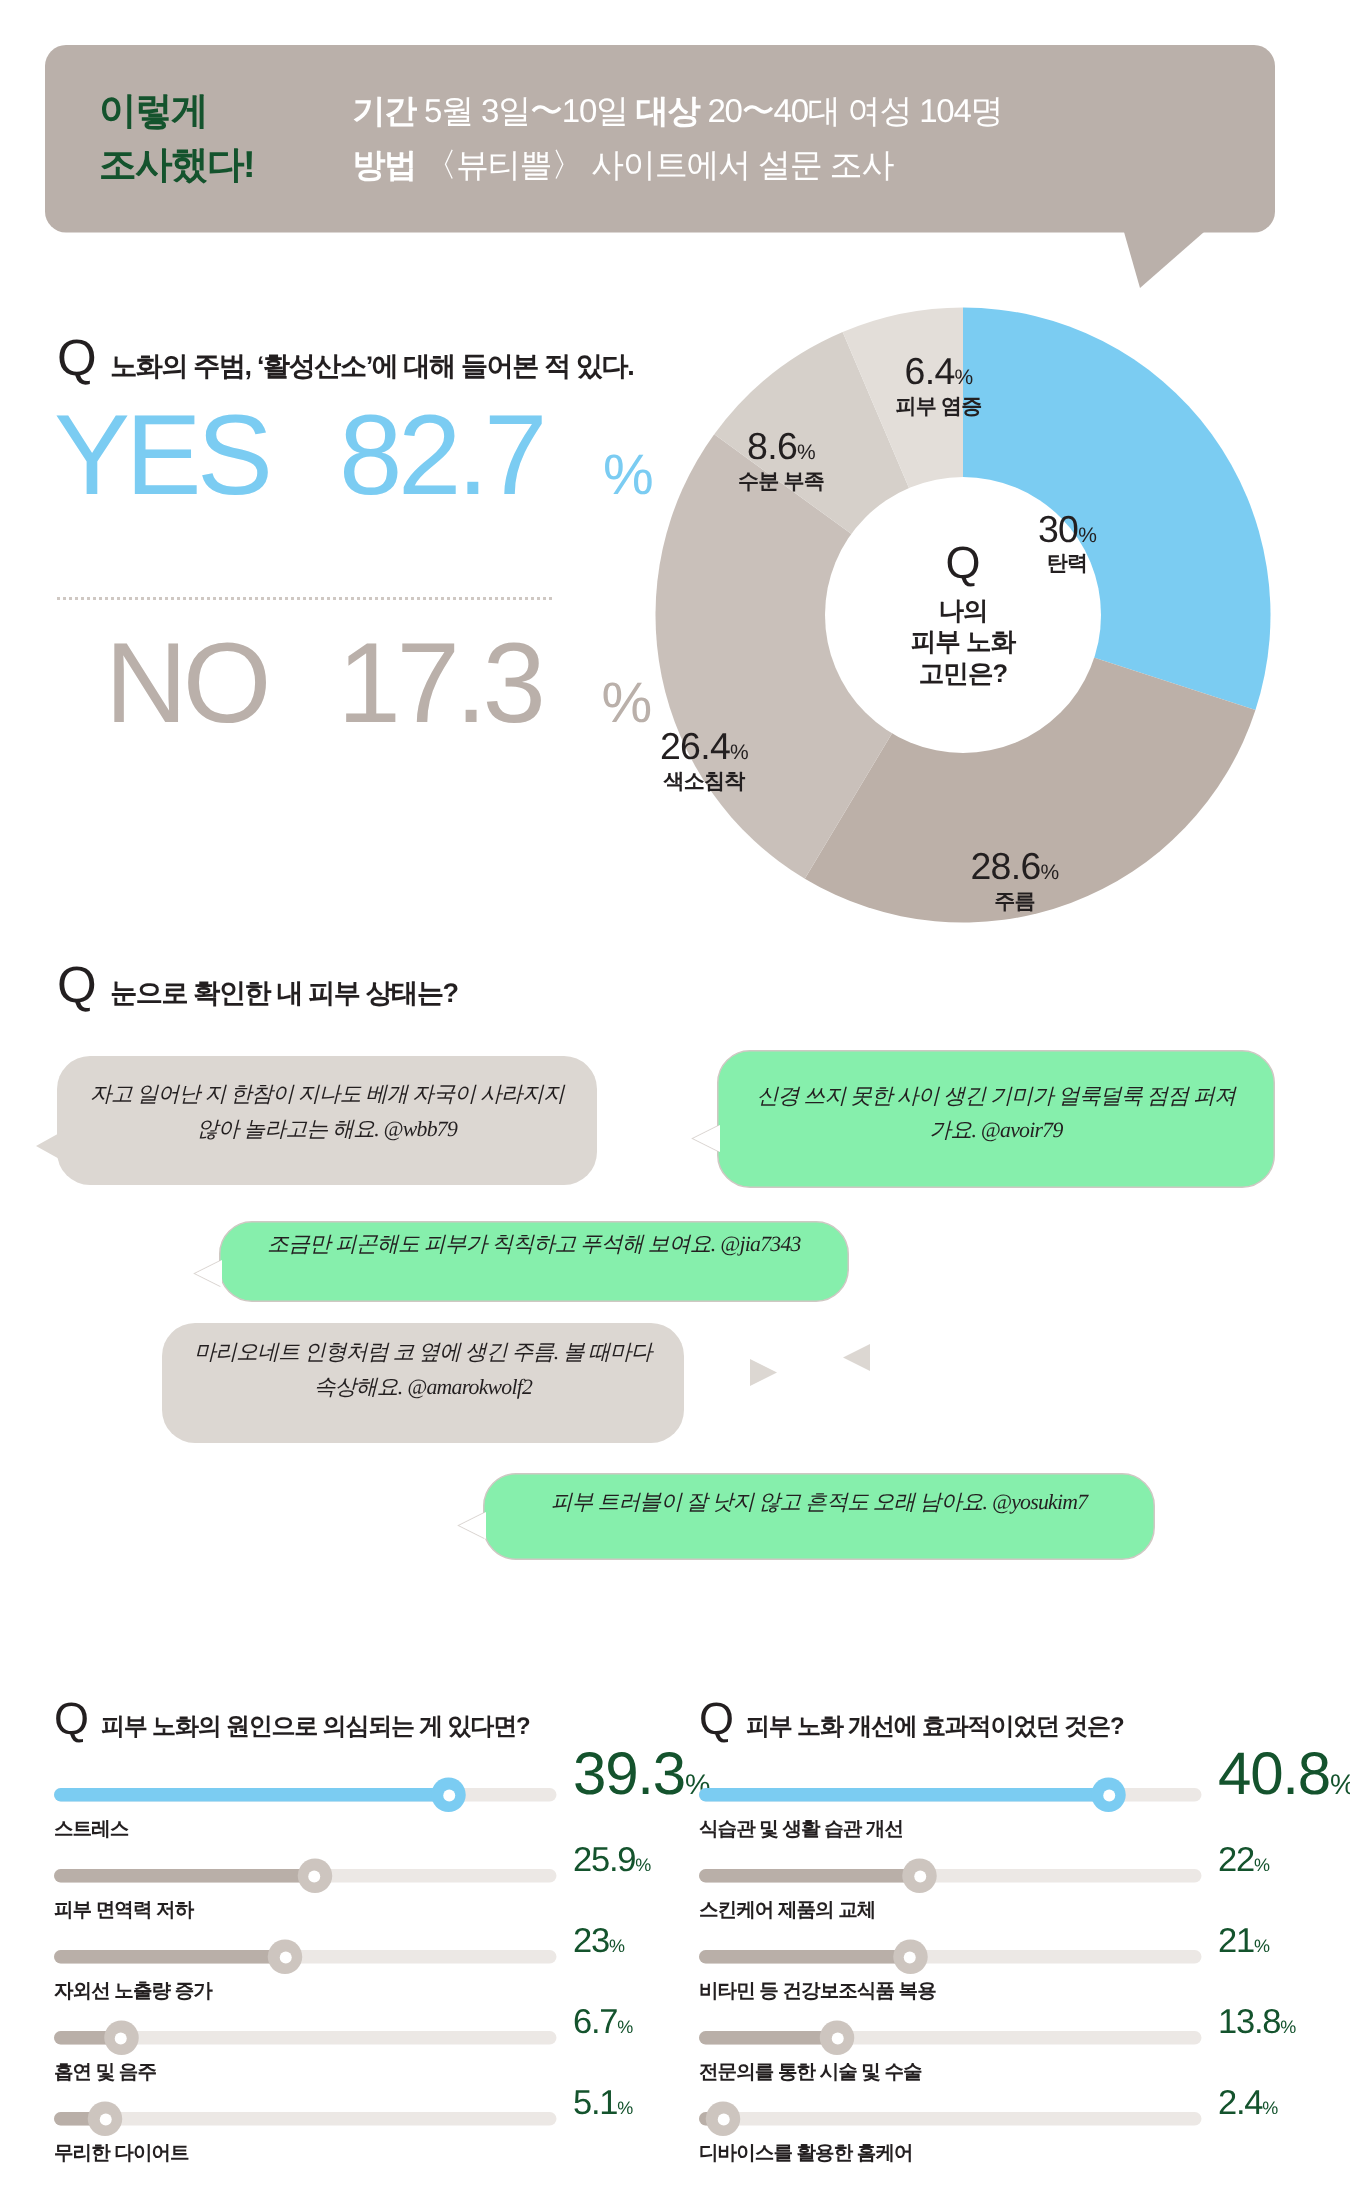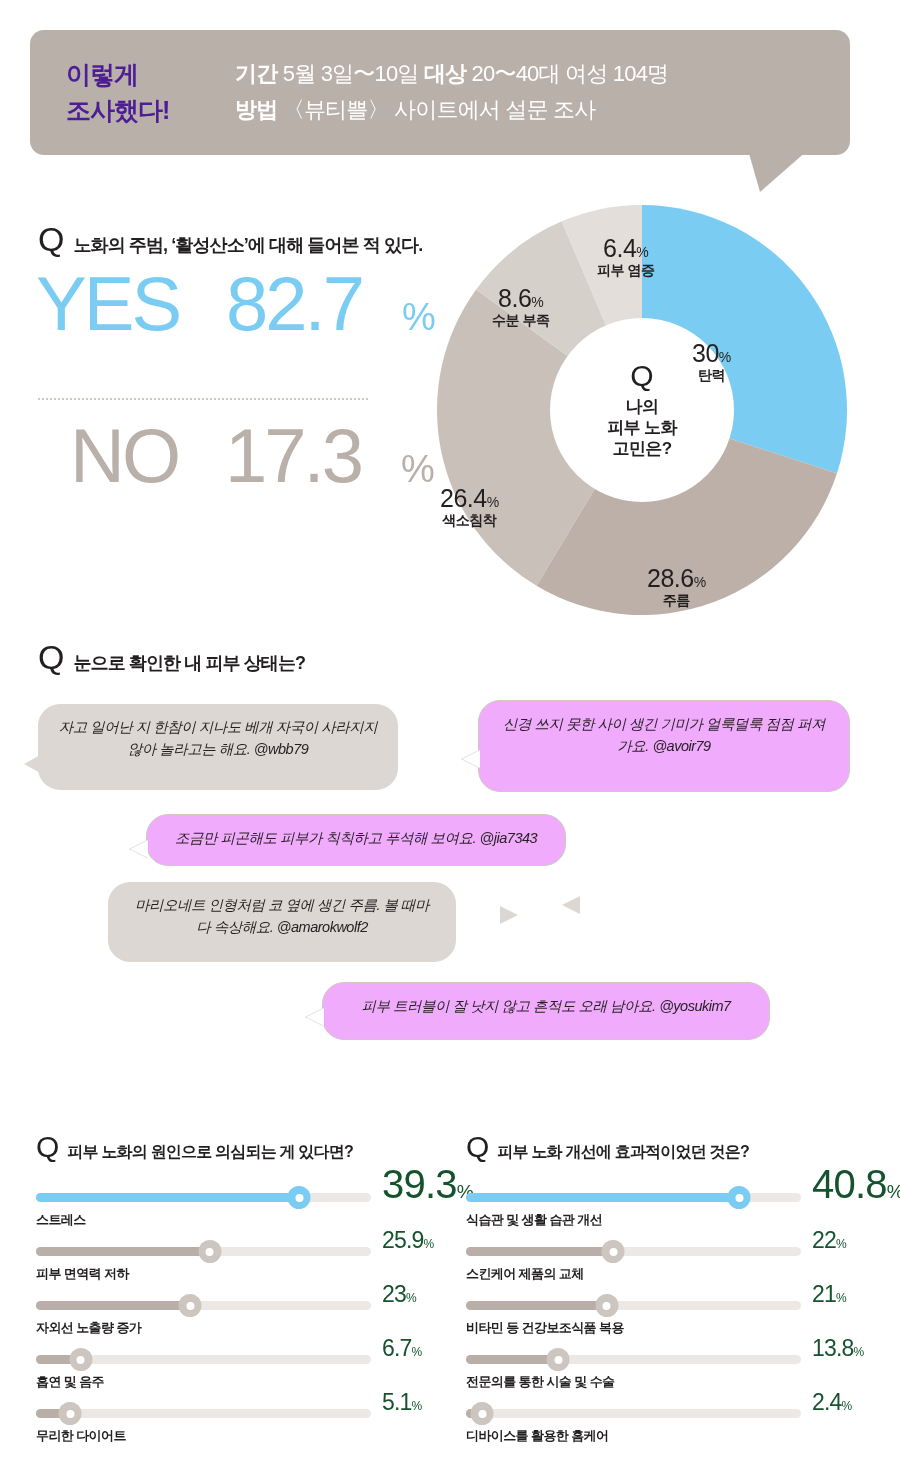--- a/index.html
+++ b/index.html
@@ -21,21 +21,21 @@
   }
   .banner-tail {
     position: absolute; left: 748px; top: 150px;
     width: 0; height: 0;
     border-left: 12px solid transparent;
     border-right: 48px solid transparent;
     border-top: 42px solid #bab0aa;
   }
   .banner-left {
     position: absolute; left: 36px; top: 26px;
-    color: #4c1d95; font-weight: bold;
+    color: #14532d; font-weight: bold;
     font-size: 25px; line-height: 36px;
     letter-spacing: -1px;
   }
   .banner-right {
     position: absolute; left: 205px; top: 26px;
     color: #ffffff; font-size: 22px; line-height: 36px;
     letter-spacing: -0.8px; white-space: nowrap;
   }
   .banner-right b { font-weight: bold; }
 
@@ -95,29 +95,29 @@
   .sl-1 { left: 215px; top: 365px; }   
   .sl-2 { left: 8px;   top: 285px; }   
   .sl-3 { left: 60px;  top: 85px; }    
   .sl-4 { left: 140px; top: 35px; margin-left: 25px; }    
 
   
   #q2-head { left: 38px; top: 640px; }
   .bubbles { position: absolute; left: 0; top: 690px; width: 900px; height: 380px; }
   .bubble {
     position: absolute; border-radius: 22px;
-    display: flex; align-items: flex-start; justify-content: center;
-    text-align: center; padding: 12px 20px;
+    display: flex; align-items: flex-end; justify-content: center;
+    text-align: center; padding: 26px 20px; font-family: Liberation Serif, serif;
   }
   .bubble .btext {
     font-size: 14.5px; font-style: italic; font-weight: 500;
     line-height: 1.55; letter-spacing: -0.5px; color: #231f20;
   }
   .bubble.filled { background: #dcd7d2; }
-  .bubble.outline { background: #f0abfc; border: 1px solid #cfc8c3; }
+  .bubble.outline { background: #86efac; border: 1px solid #cfc8c3; }
   .tail { position: absolute; width: 0; height: 0; }
 
   
   .panel { position: absolute; top: 1132px; width: 430px; }
   .panel-left { left: 36px; }
   .panel-right { left: 466px; }
   .panel .qhead-inline { display: flex; align-items: baseline; gap: 8px; margin-bottom: 22px; }
   .panel .qhead-inline .qtext { font-size: 16px; font-weight: bold; letter-spacing: -0.8px; }
   .panel .qmark { font-size: 30px; }
 

